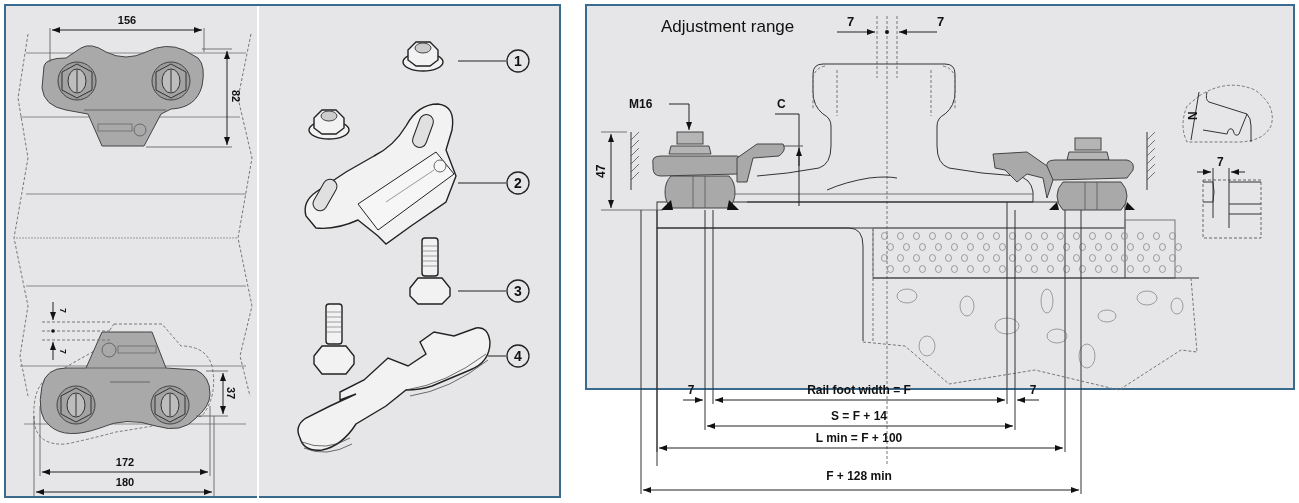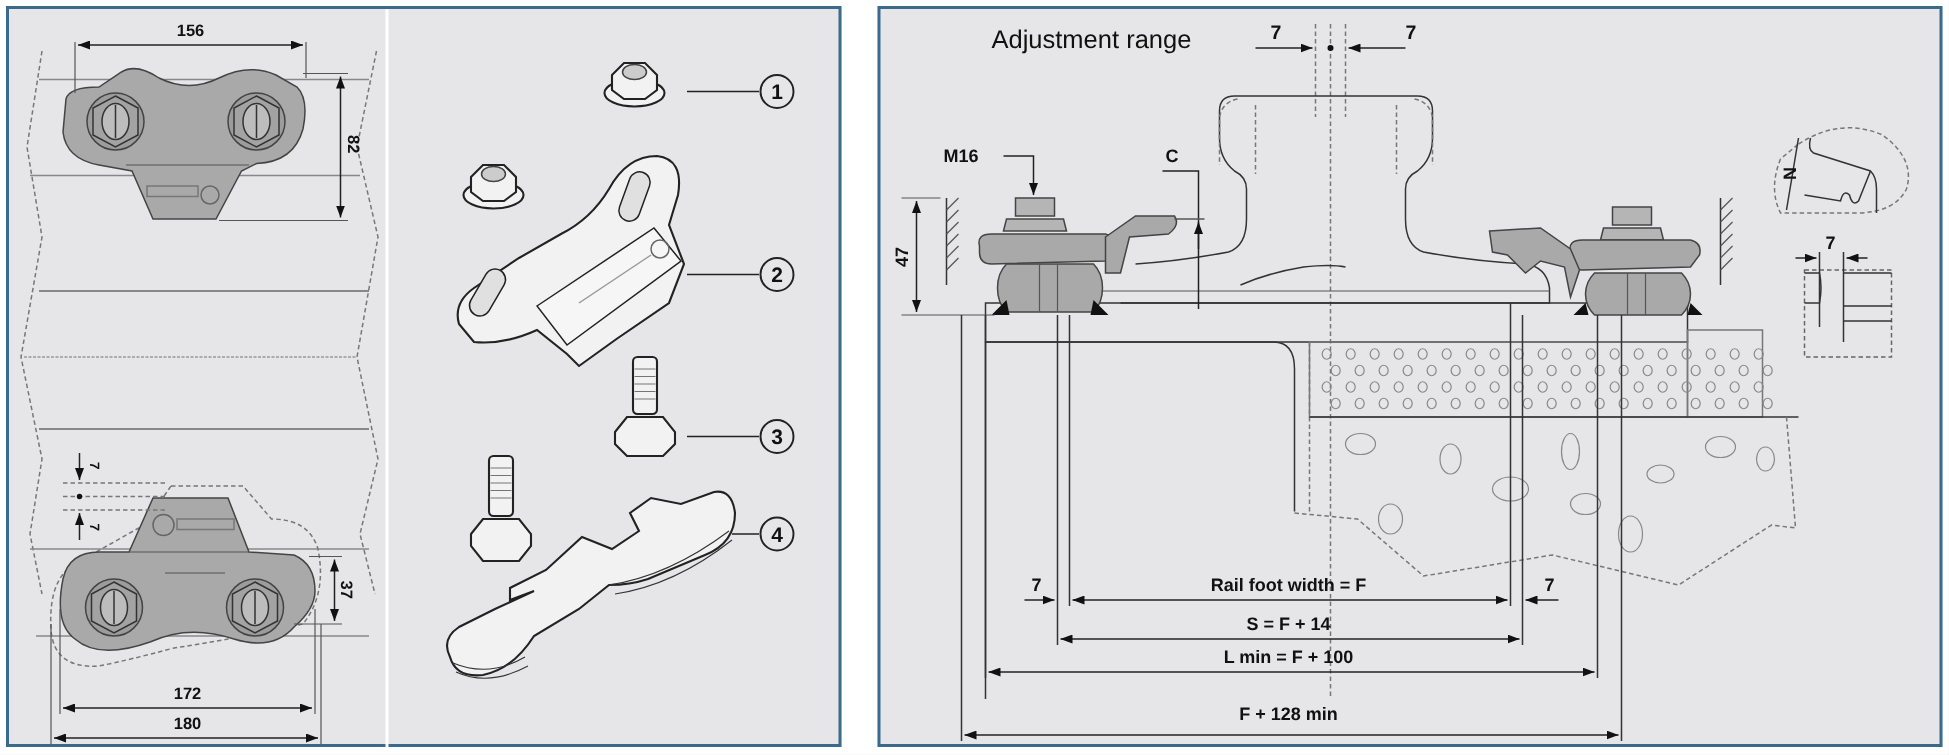--- a/index.html
+++ b/index.html
@@ -1,19 +1,19 @@
 <!DOCTYPE html>
 <html><head>
 <meta charset="utf-8">
 <style>
   html, body { margin:0; padding:0; background:#ffffff; }
   body { width:1299px; height:503px; position:relative; overflow:hidden; font-family:"Liberation Sans", sans-serif; }
   .panel { position:absolute; background:#e6e6e8; border:2px solid #3a6a8e; box-sizing:border-box; }
   #panel-left { left:4px; top:4px; width:557px; height:494px; }
-  #panel-right { left:585px; top:4px; width:710px; height:494px; }
+  #panel-right { left:585px; top:4px; width:710px; height:386px; }
   svg { position:absolute; left:0; top:0; }
   .lbl { font-family:"Liberation Sans", sans-serif; fill:#111; }
   .bold { font-weight:bold; }
   .ln { stroke:#333; stroke-width:1; fill:none; }
   .thin { stroke:#555; stroke-width:0.8; fill:none; }
   .dash { stroke:#777; stroke-width:1; fill:none; stroke-dasharray:3 2; }
   .part { fill:#a9a9a9; stroke:#444; stroke-width:1; }
   .part2 { fill:#b5b5b5; stroke:#444; stroke-width:1; }
   .iso { fill:#f2f2f2; stroke:#222; stroke-width:1.4; }
   .pebble { fill:none; stroke:#888; stroke-width:0.8; }

